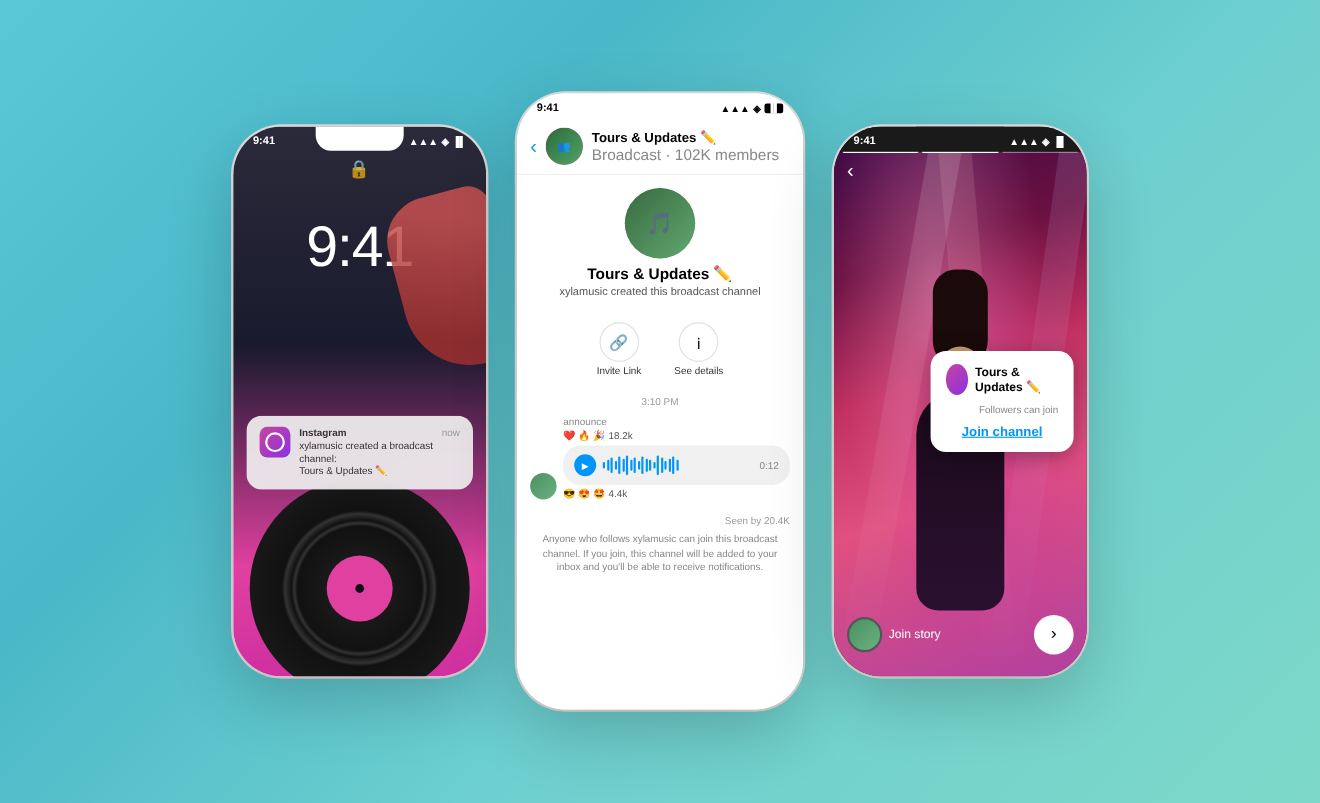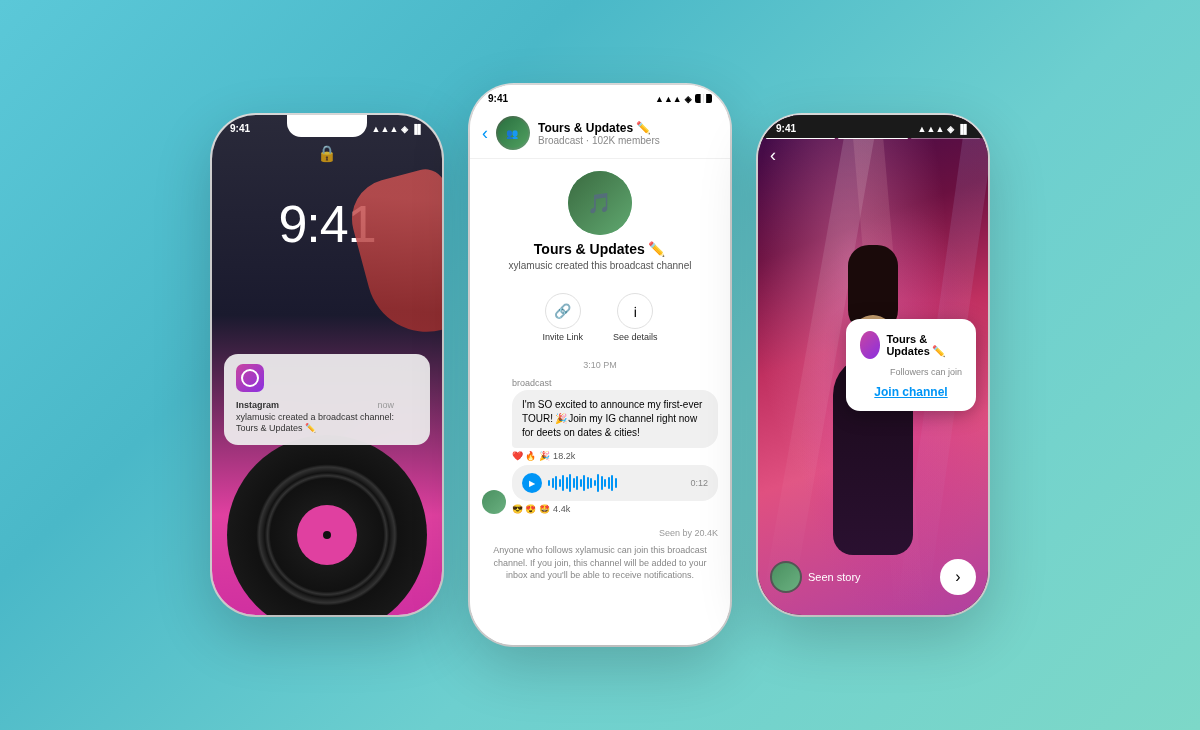--- a/index.html
+++ b/index.html
@@ -185,21 +185,20 @@
       bottom: 170px;
       left: 12px;
       right: 12px;
       background: rgba(240,240,240,0.92);
       backdrop-filter: blur(20px);
       border-radius: 14px;
       padding: 10px 12px;
       display: flex;
       align-items: flex-start;
       gap: 8px;
-      flex-direction: column;
     }
 
     .notif-app-icon {
       width: 28px;
       height: 28px;
       border-radius: 7px;
       background: linear-gradient(135deg, #c845a0, #8b30e0);
       flex-shrink: 0;
       display: flex;
       align-items: center;
@@ -278,21 +277,21 @@
       flex: 1;
     }
 
     .header-name {
       font-size: 12px;
       font-weight: 700;
       color: #000;
     }
 
     .header-sub {
-      font-size: 10px;
+      font-size: 14px;
       color: #888;
     }
 
     .chat-content {
       flex: 1;
       overflow: hidden;
       padding: 12px;
       display: flex;
       flex-direction: column;
     }
@@ -830,22 +829,21 @@
             <div class="action-icon-circle">ℹ</div>
             <span class="action-label">See details</span>
           </div>
         </div>
 
         <div class="time-label">3:10 PM</div>
 
         <div class="message-row">
           <div class="msg-avatar"></div>
           <div class="messages-group">
-            <div class="msg-sender">broadcast</div>
-            <div class="message-bubble">I'm SO excited to announce my first-ever TOUR! 🎉Join my IG channel right now for deets on dates &amp; cities!</div>
+            <div class="msg-sender">announce</div>
             <div class="msg-reactions">❤️ 🔥 🎉 18.2k</div>
 
             
             <div class="audio-bubble">
               <div class="play-btn">▶</div>
               <div class="waveform">
                 <div class="wave-bar" style="height:6px"></div>
                 <div class="wave-bar" style="height:10px"></div>
                 <div class="wave-bar" style="height:14px"></div>
                 <div class="wave-bar" style="height:8px"></div>
@@ -920,20 +918,20 @@
           <div class="card-avatar"></div>
           <span class="card-channel-name">Tours &amp; Updates ✏️</span>
         </div>
         <div class="card-followers">Followers can join</div>
         <div class="card-join-btn">Join channel</div>
       </div>
 
       <div class="story-bottom">
         <div class="story-avatar-row">
           <div class="story-avatar"></div>
-          <span class="your-story-label">Seen story</span>
+          <span class="your-story-label">Join story</span>
         </div>
         <div class="story-next-btn">›</div>
       </div>
     </div>
   </div>
 
 </div>
 
 </body></html>

